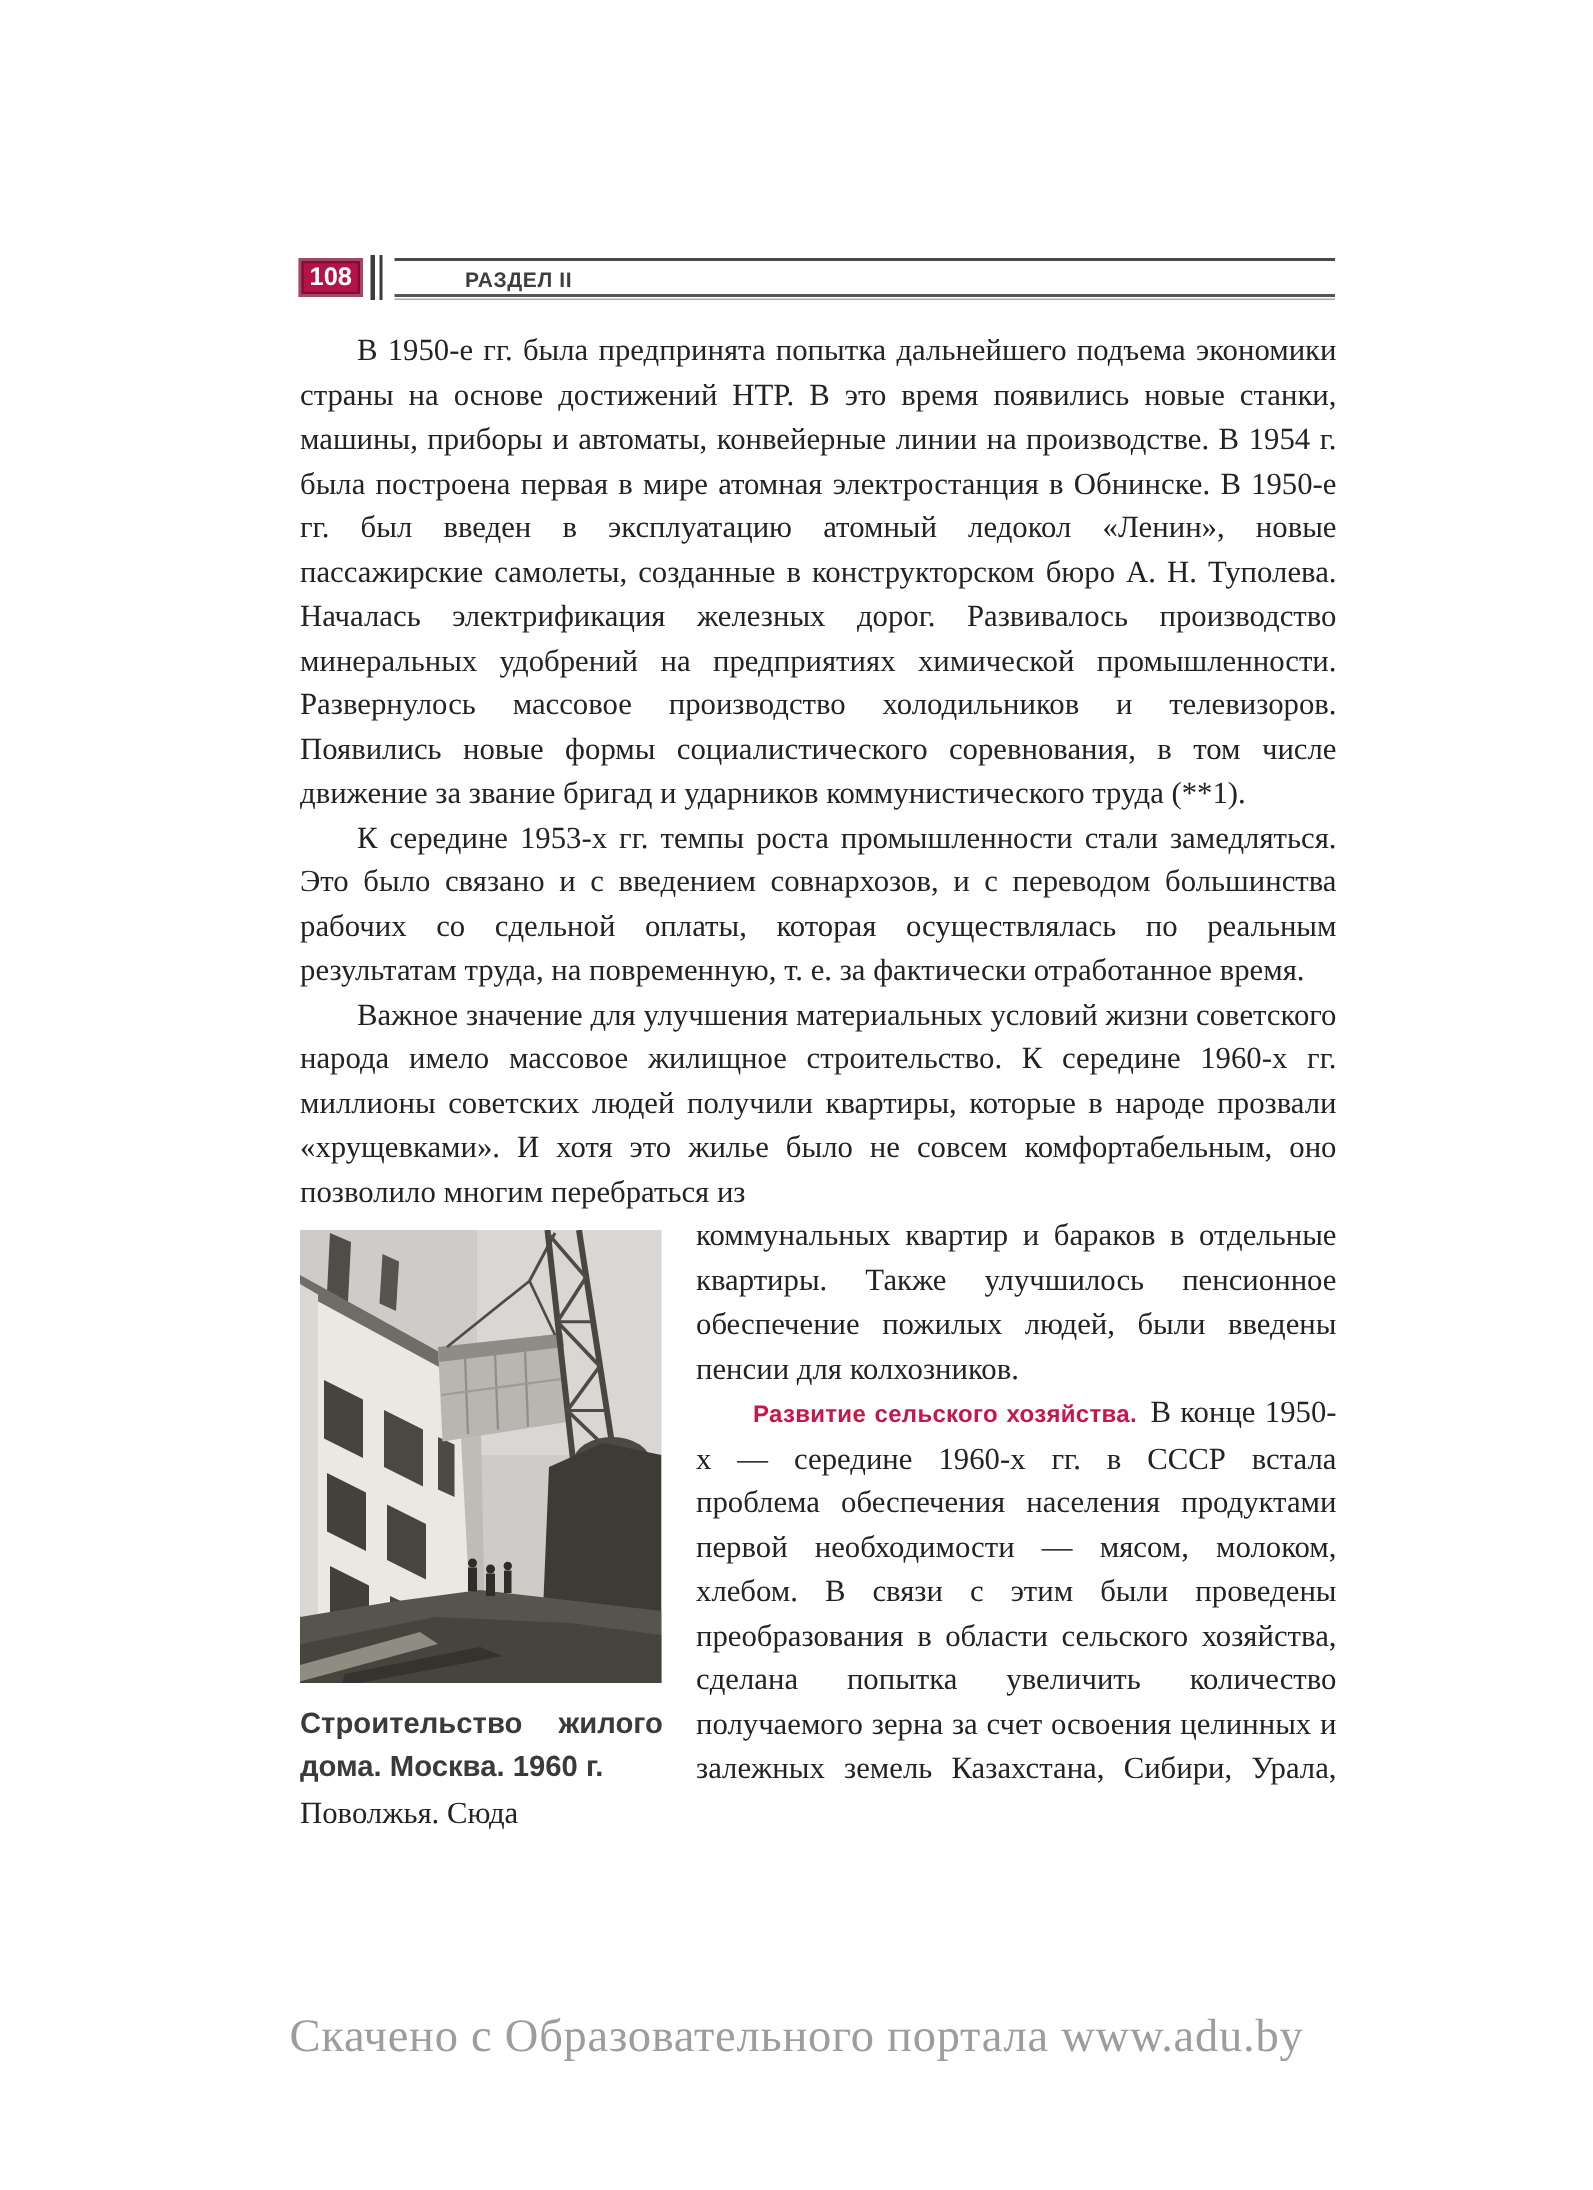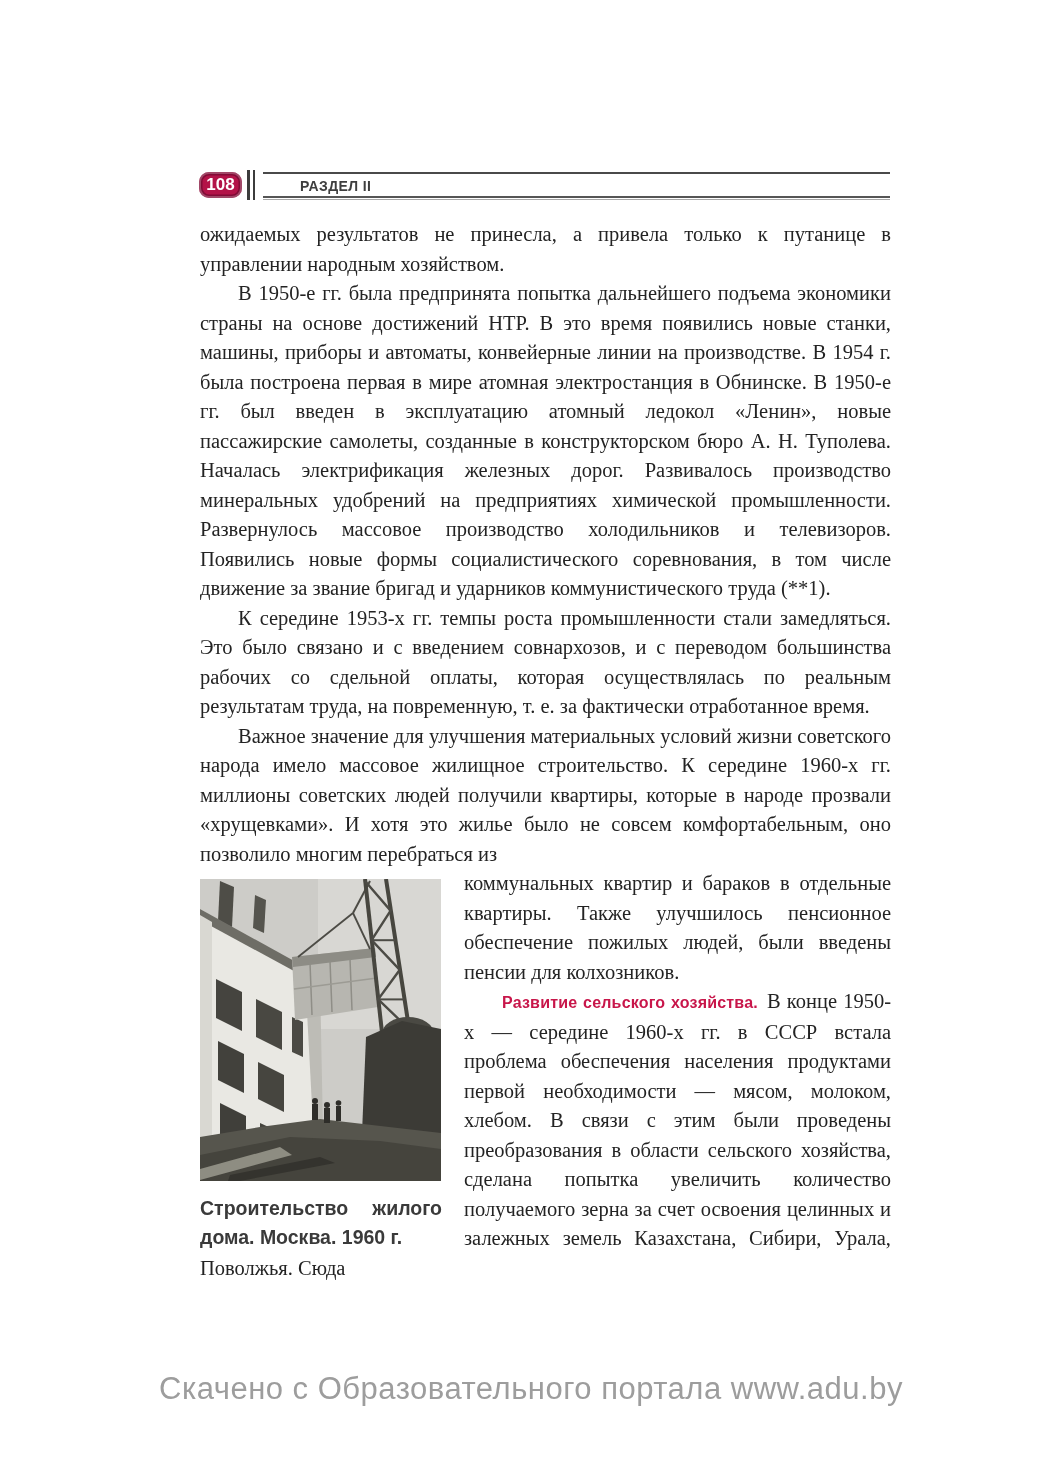--- a/index.html
+++ b/index.html
@@ -10,31 +10,30 @@
     font-family:"Liberation Serif", serif; color:#232323;
   }
 
   
   .header { position:absolute; top:172px; left:199px; right:172px; height:26px; display:flex; }
   .badge {
     width:43px; height:26px; background:var(--accent_red,#b31348);
     color:#fff; font-family:"Liberation Sans", sans-serif; font-weight:bold;
     font-size:17px; display:flex; align-items:center; justify-content:center;
     box-shadow: inset 0 0 0 2px rgba(255,255,255,0.25), inset 0 0 0 3.5px rgba(90,5,40,0.55);
-    border-radius: 10px;
   }
   .bars { display:flex; gap:3px; margin-left:4px; margin-right:7px; padding:0 1px; }
   .bars i { display:block; width:3px; height:30px; margin-top:-2px; background:#3c3c3c; }
   .bars i:last-child { width:2px; }
   .rulebox { flex:1; position:relative; height:26px; }
   .rule-top { position:absolute; top:0; left:0; right:0; height:2px; background:#4a4a4a; }
   .rule-bottom { position:absolute; bottom:-2px; left:0; right:0; height:4px;
     border-top:2px solid #565656; border-bottom:1px solid #a8a8a8; }
   .section-label {
-    position:absolute; left:37px; top:6px;
+    position:absolute; left:47px; top:6px;
     font-family:"Liberation Sans", sans-serif; font-size:14px; font-weight:bold;
     letter-spacing:0.4px; color:#3e3e3e;
   }
 
   
   .main {
     position:absolute; top:220px; left:200px; width:691px;
     font-size:20.5px; line-height:29.5px; text-align:justify;
   }
   .para { margin:0; }
@@ -50,22 +49,22 @@
   }
 
   .subhead {
     font-family:"Liberation Sans", sans-serif; font-weight:bold;
     font-size:16px; color:var(--heading_red,#c8164a); padding-right:9px;
     letter-spacing:0.2px;
   }
 
   
   .watermark {
-    position:absolute; top:1371px; left:0; width:100%; text-align:center;
-    font-family:Liberation Sans, sans-serif; font-size:31px;
+    position:absolute; top:1339px; left:0; width:100%; text-align:center;
+    font-family:Liberation Serif, serif; font-size:31px;
     color:var(--watermark_gray,#9d9d9d); letter-spacing:0.5px;
   }
 </style>
 </head>
 <body>
 
 <div class="page">
 
   <header class="header">
     <div class="badge">108</div>
@@ -74,21 +73,20 @@
         <i></i>
       </div>
     <div class="rulebox">
       <div class="rule-top"></div>
       <div class="section-label">РАЗДЕЛ II</div>
       <div class="rule-bottom"></div>
     </div>
   </header>
 
   <main class="main">
-    <p class="para">ожидаемых результатов не принесла, а привела только к путанице в управлении народным хозяйством.</p>
     <p class="para indent">В 1950-е гг. была предпринята попытка дальнейшего подъема экономики страны на основе достижений НТР. В это время появились новые станки, машины, приборы и автоматы, конвейерные линии на производстве. В 1954 г. была построена первая в мире атомная электростанция в Обнинске. В 1950-е гг. был введен в эксплуатацию атомный ледокол «Ленин», новые пассажирские самолеты, созданные в конструкторском бюро А. Н. Туполева. Началась электрификация железных дорог. Развивалось производство минеральных удобрений на предприятиях химической промышленности. Развернулось массовое производство холодильников и телевизоров. Появились новые формы социалистического соревнования, в том числе движение за звание бригад и ударников коммунистического труда (**1).</p>
     <p class="para indent">К середине 1953-х гг. темпы роста промышленности стали замедляться. Это было связано и с введением совнархозов, и с переводом большинства рабочих со сдельной оплаты, которая осуществлялась по реальным результатам труда, на повременную, т. е. за фактически отработанное время.</p>
     <p class="para indent">Важное значение для улучшения материальных условий жизни советского народа имело массовое жилищное строительство. К середине 1960-х гг. миллионы советских людей получили квартиры, которые в народе прозвали «хрущевками». И хотя это жилье было не совсем комфортабельным, оно позволило многим перебраться из</p>
 
     <div class="wrap-section">
       <figure class="photo">
         <svg viewBox="0 0 241 302" aria-hidden="true">
 
           <rect x="0" y="0" width="241" height="302" fill="#cdccc8"></rect>
           <rect x="118" y="0" width="123" height="150" fill="#d8d7d3"></rect>

